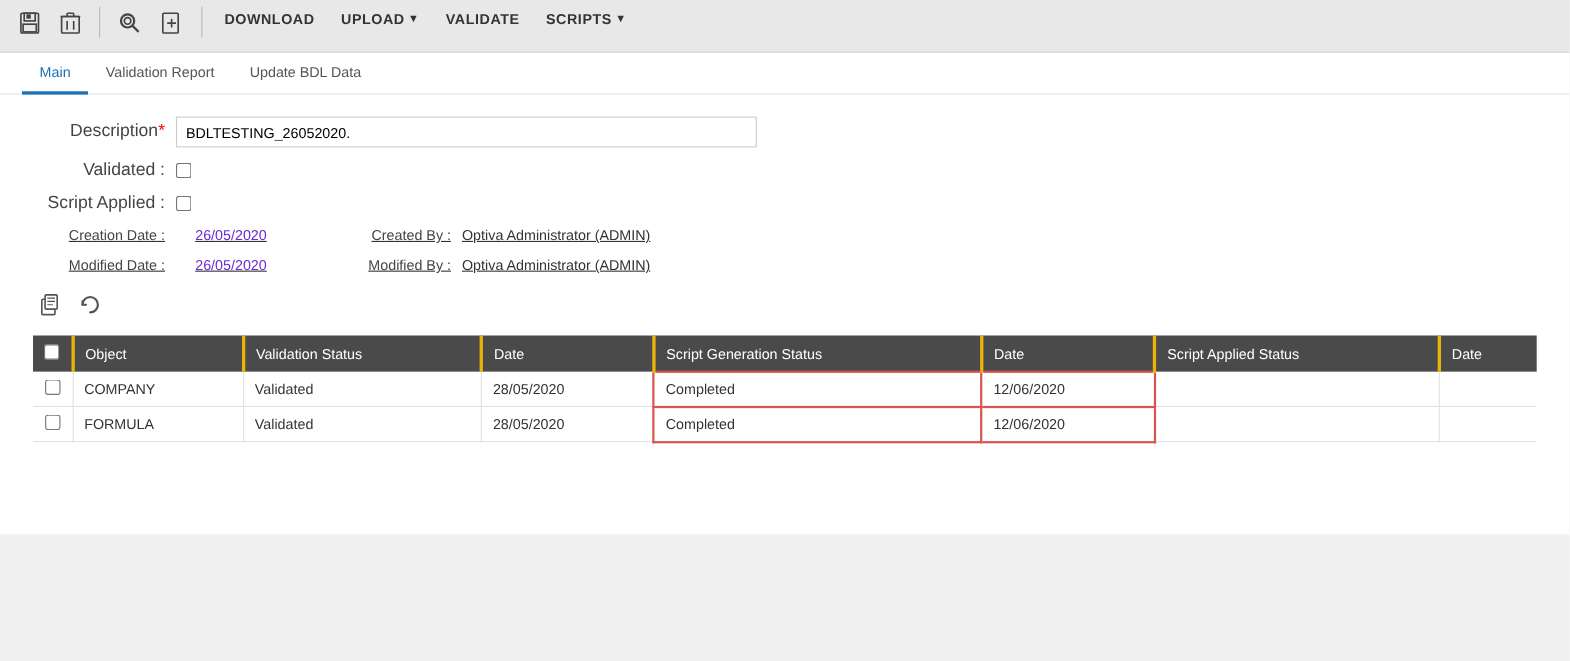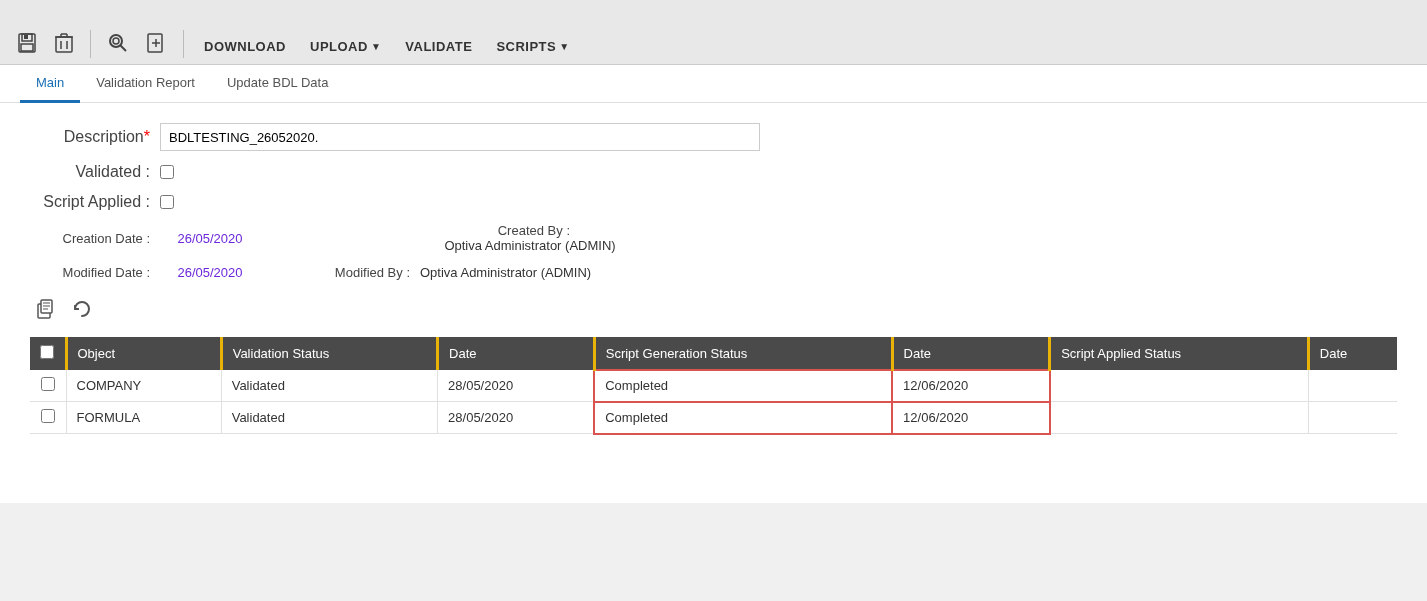--- a/index.html
+++ b/index.html
@@ -4,23 +4,23 @@
   <style>
     * { box-sizing: border-box; margin: 0; padding: 0; }
     body { font-family: Arial, sans-serif; font-size: 13px; background: #f0f0f0; color: #333; }
 
     
     .toolbar {
       background: #e8e8e8;
       border-bottom: 1px solid #ccc;
       padding: 6px 10px;
       display: flex;
-      align-items: flex-end;
+      align-items: flex-start;
       gap: 4px;
-      height: 65px;
+      height: 48px;
     }
     .toolbar-btn {
       background: none;
       border: none;
       cursor: pointer;
       padding: 4px 6px;
       font-size: 18px;
       color: #444;
       display: flex;
       align-items: center;
@@ -88,34 +88,35 @@
       color: #444;
       font-size: 16px;
     }
     .required-star {
       color: red;
     }
     .form-input {
       border: 1px solid #ccc;
       padding: 4px 8px;
       font-size: 13px;
-      width: 600px;
+      width: 528px;
       height: 28px;
     }
     .form-checkbox {
       width: 14px;
       height: 14px;
       cursor: pointer;
     }
 
     
     .info-row {
       display: flex;
       align-items: center;
       margin-bottom: 12px;
+      text-decoration: underline;
     }
     .info-label {
       min-width: 130px;
       text-align: right;
       padding-right: 10px;
       color: #444;
     }
     .info-value {
       color: #6d28d9;
       margin-right: 60px;
@@ -254,21 +255,21 @@
   </div>
 
   <div class="form-row">
     <div class="form-label">Script Applied :</div>
     <input type="checkbox" class="form-checkbox" style="">
   </div>
 
   <div class="info-row">
     <div class="info-label">Creation Date :</div>
     <div class="info-value">26/05/2020</div>
-    <div style="min-width:420px; display:flex; align-items:center;flex-direction:column;">
+    <div style="min-width:420px; display:flex; align-items:center;">
       <div class="info-label2">Created By :</div>
       <div class="info-value2">Optiva Administrator (ADMIN)</div>
     </div>
   </div>
 
   <div class="info-row">
     <div class="info-label">Modified Date :</div>
     <div class="info-value">26/05/2020</div>
     <div style="min-width:420px; display:flex; align-items:center;">
       <div class="info-label2">Modified By :</div>

